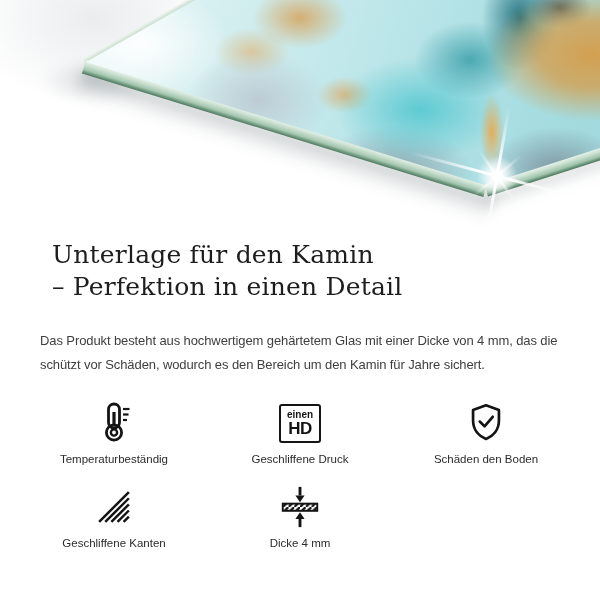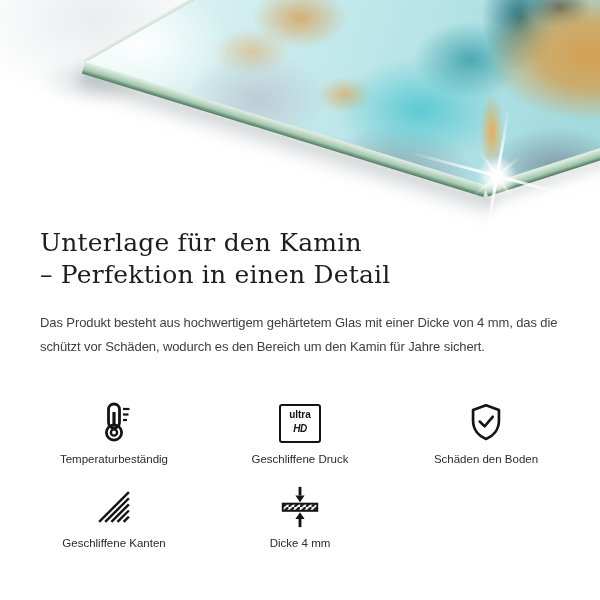--- a/index.html
+++ b/index.html
@@ -56,34 +56,34 @@
   .ray-d{width:64px;opacity:.6;transform:translate(-50%,-50%) rotate(-40deg);}
   .sparkle .glow{position:absolute;left:-20px;top:-20px;width:40px;height:40px;border-radius:50%;
         background:radial-gradient(closest-side, rgba(255,255,255,.95), rgba(255,255,255,0));}
   .sparkle .core{position:absolute;left:-6px;top:-6px;width:12px;height:12px;border-radius:50%;
         background:#fff;box-shadow:0 0 14px 5px rgba(255,255,255,.95);}
 
   
   .title{position:absolute;left:40px;top:227px;color:#1d1d1d;
          font-family:"DejaVu Serif","Liberation Serif",serif;
          font-size:25px;line-height:32px;font-weight:400;letter-spacing:.2px;}
-  .desc{position:absolute;left:40px;top:311px;color:#3e3e3e;
+  .desc{position:absolute;left:40px;top:329px;color:#3e3e3e;
         font-size:13px;line-height:24px;letter-spacing:-.1px;white-space:nowrap;}
 
   
   .features{position:absolute;left:21px;top:397px;width:558px;
             display:grid;grid-template-columns:repeat(3,1fr);row-gap:16px;}
   .cell{display:flex;flex-direction:column;align-items:center;}
   .icon-box{height:52px;display:flex;align-items:center;justify-content:center;}
   .cell .label{margin-top:4px;font-size:11.5px;color:#2b2b2b;letter-spacing:0;}
   svg.ic{stroke:#141414;fill:none;stroke-width:2.8;}
   .uhd{width:38px;height:35px;border:2.5px solid #141414;border-radius:3px;
        display:flex;flex-direction:column;align-items:center;justify-content:center;color:#141414;}
   .uhd .t1{font-size:10px;font-weight:700;line-height:10px;}
-  .uhd .t2{font-size:10px;font-weight:800;line-height:15px;letter-spacing:-.5px;margin-top:1px;font-style:italic;}
+  .uhd .t2{font-size:17px;font-weight:800;line-height:15px;letter-spacing:-.5px;margin-top:1px;}
 </style>
 </head>
 <body>
 
 <div class="screen">
 
   <div class="hero">
     <div class="shadow-corner"></div>
     <div class="shadow-bl"></div>
     <div class="shadow-br"></div>
@@ -94,21 +94,21 @@
     <div class="sparkle">
       <div class="ray ray-a"></div>
         <div class="ray ray-b"></div>
       <div class="ray ray-c"></div>
         <div class="ray ray-d"></div>
       <div class="glow"></div>
         <div class="core"></div>
     </div>
   </div>
 
-  <h1 class="title" style="margin:0;">
+  <h1 class="title" style="margin:12px;">
     <span>Unterlage für den Kamin</span><br>
     <span>– Perfektion in einen Detail</span>
   </h1>
 
   <div class="desc">
     <div>Das Produkt besteht aus hochwertigem gehärtetem Glas mit einer Dicke von 4 mm, das die</div>
     <div>schützt vor Schäden, wodurch es den Bereich um den Kamin für Jahre sichert.</div>
   </div>
 
   <div class="features">
@@ -124,21 +124,21 @@
           <line x1="33" y1="15.5" x2="38.5" y2="15.5" stroke-width="2.2"></line>
           <line x1="33" y1="21" x2="37" y2="21" stroke-width="2.2"></line>
         </svg>
       </div>
       <span class="label">Temperaturbeständig</span>
     </div>
 
     <div class="cell">
       <div class="icon-box">
         <div class="uhd">
-          <span class="t1">ultra</span>
+          <span class="t1">einen</span>
           <span class="t2">HD</span>
         </div>
       </div>
       <span class="label">Geschliffene Druck</span>
     </div>
 
     <div class="cell">
       <div class="icon-box">
         <svg class="ic" width="46" height="46" viewBox="0 0 48 48" stroke-linejoin="round">
           <path d="M24 5.5 L37.5 10.5 V21.5 C37.5 31 31.5 37.6 24 40.6 C16.5 37.6 10.5 31 10.5 21.5 V10.5 Z"></path>

